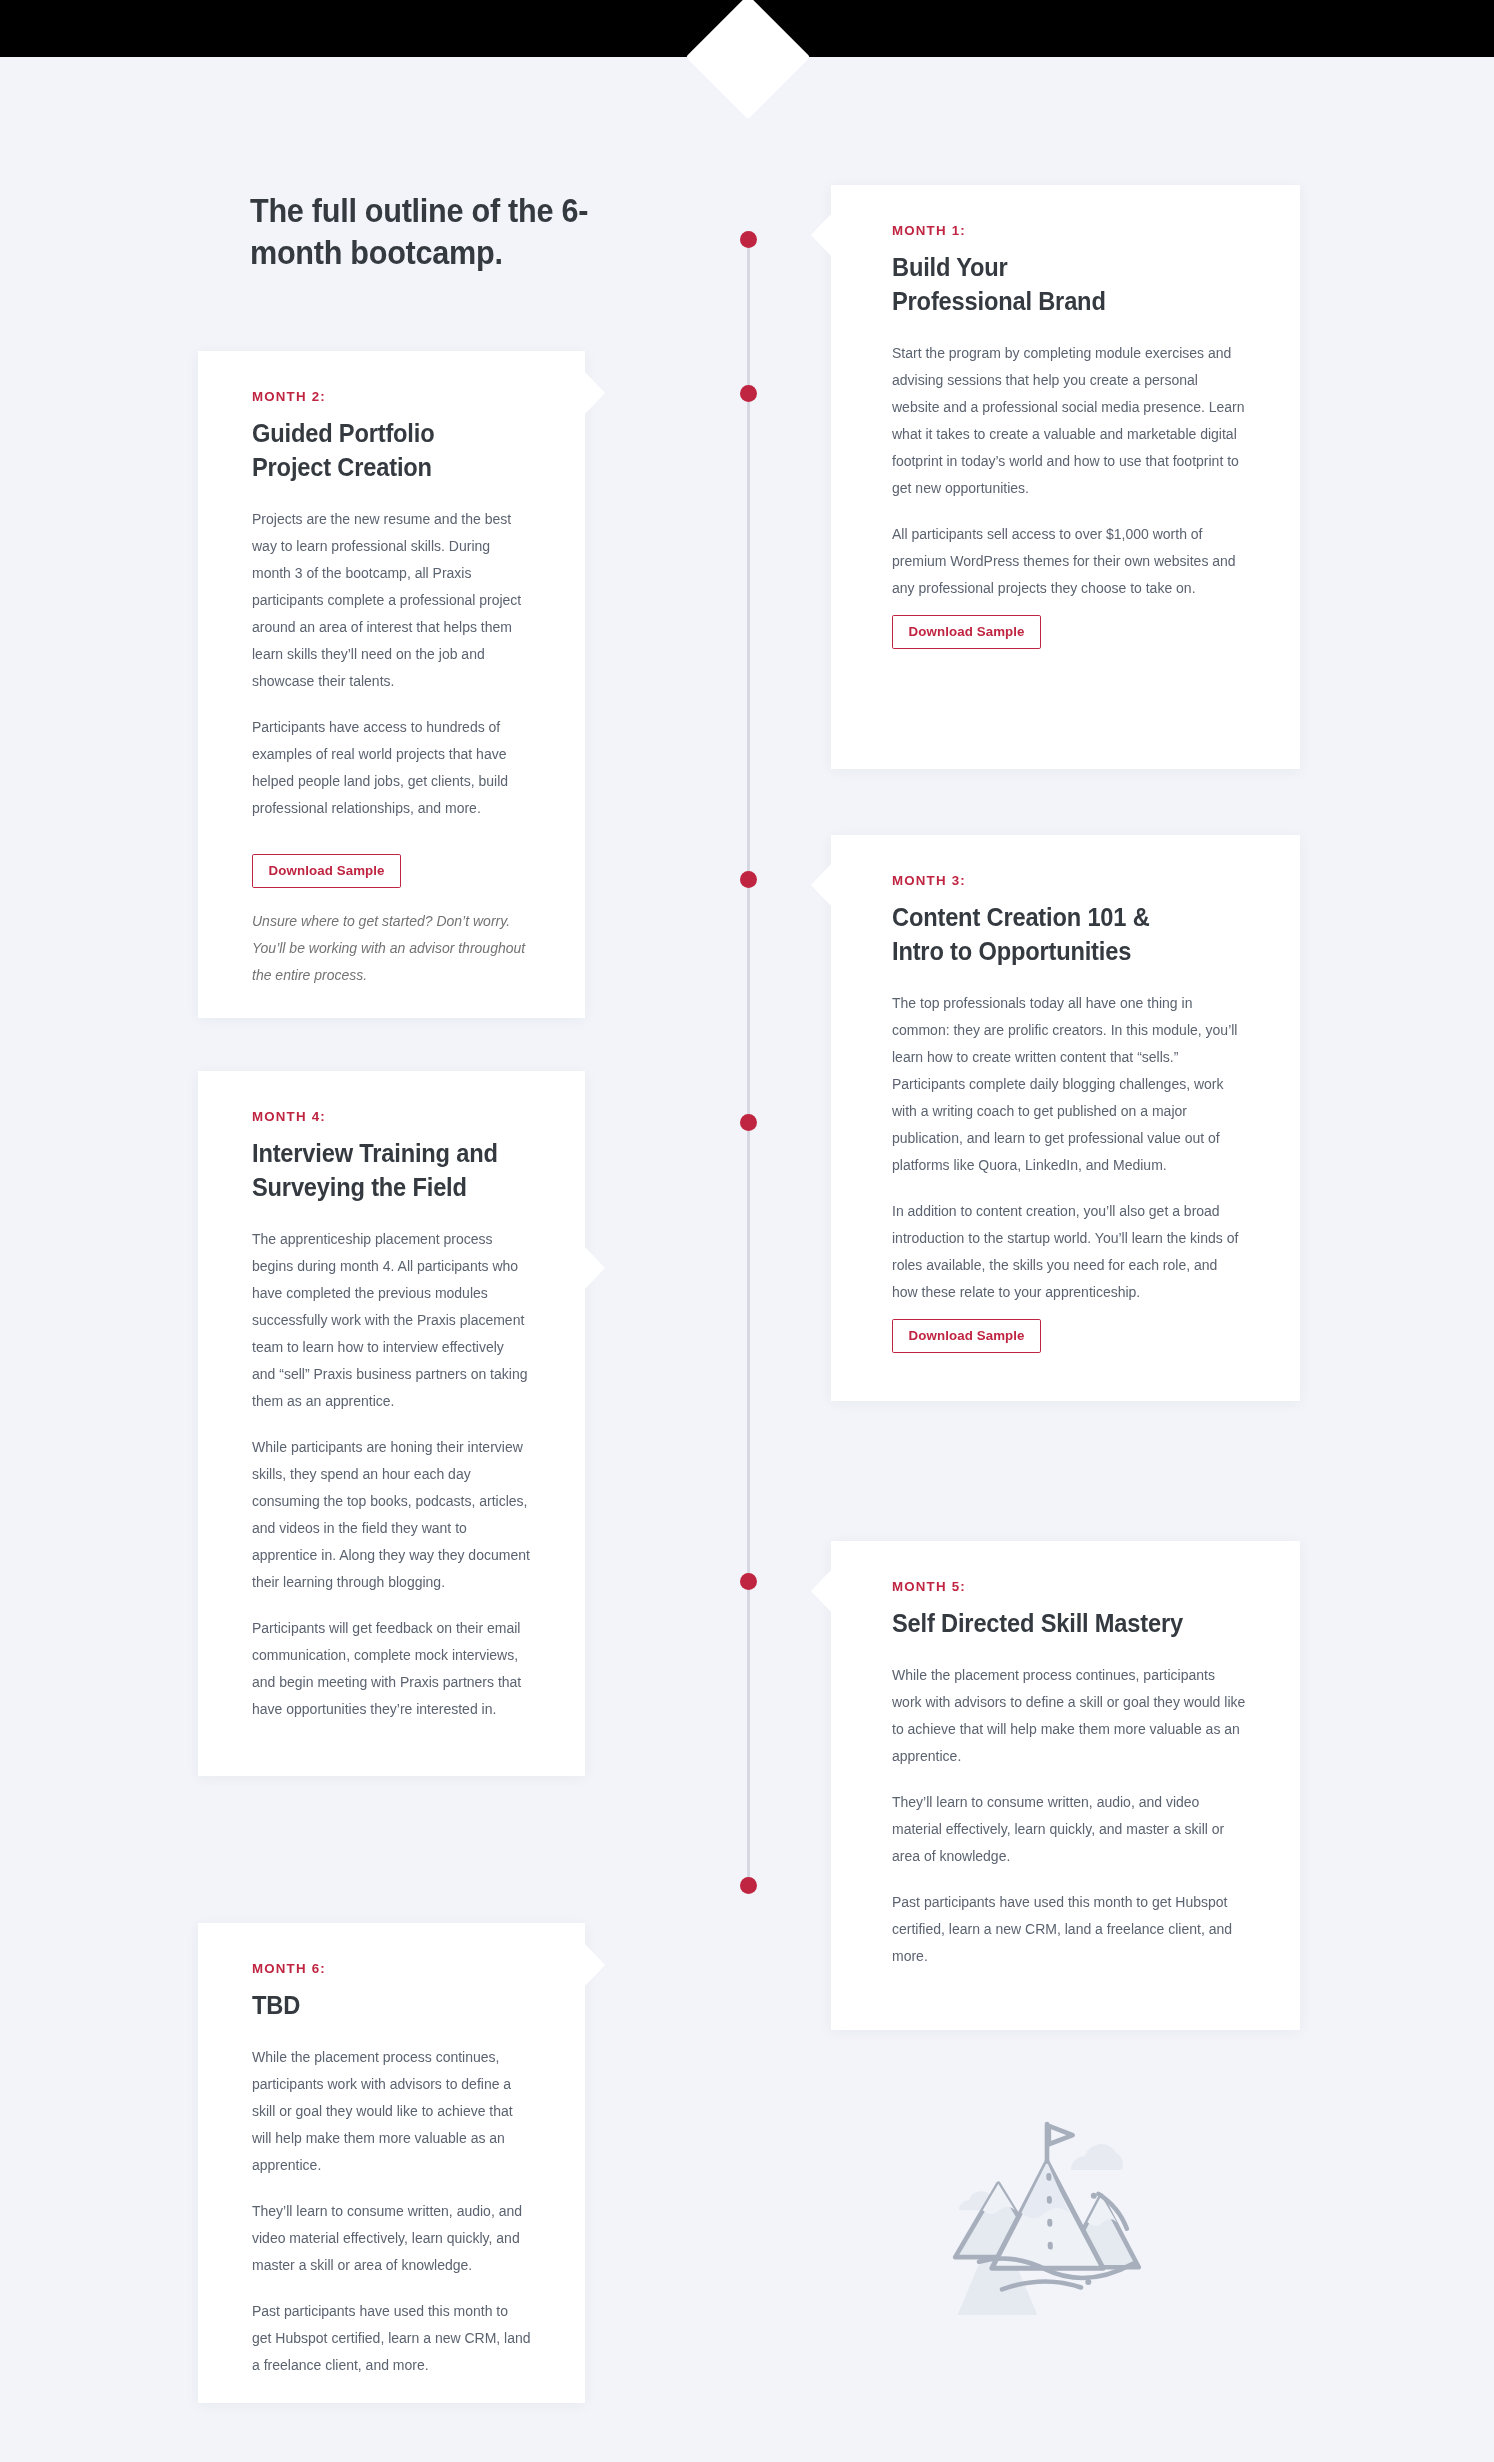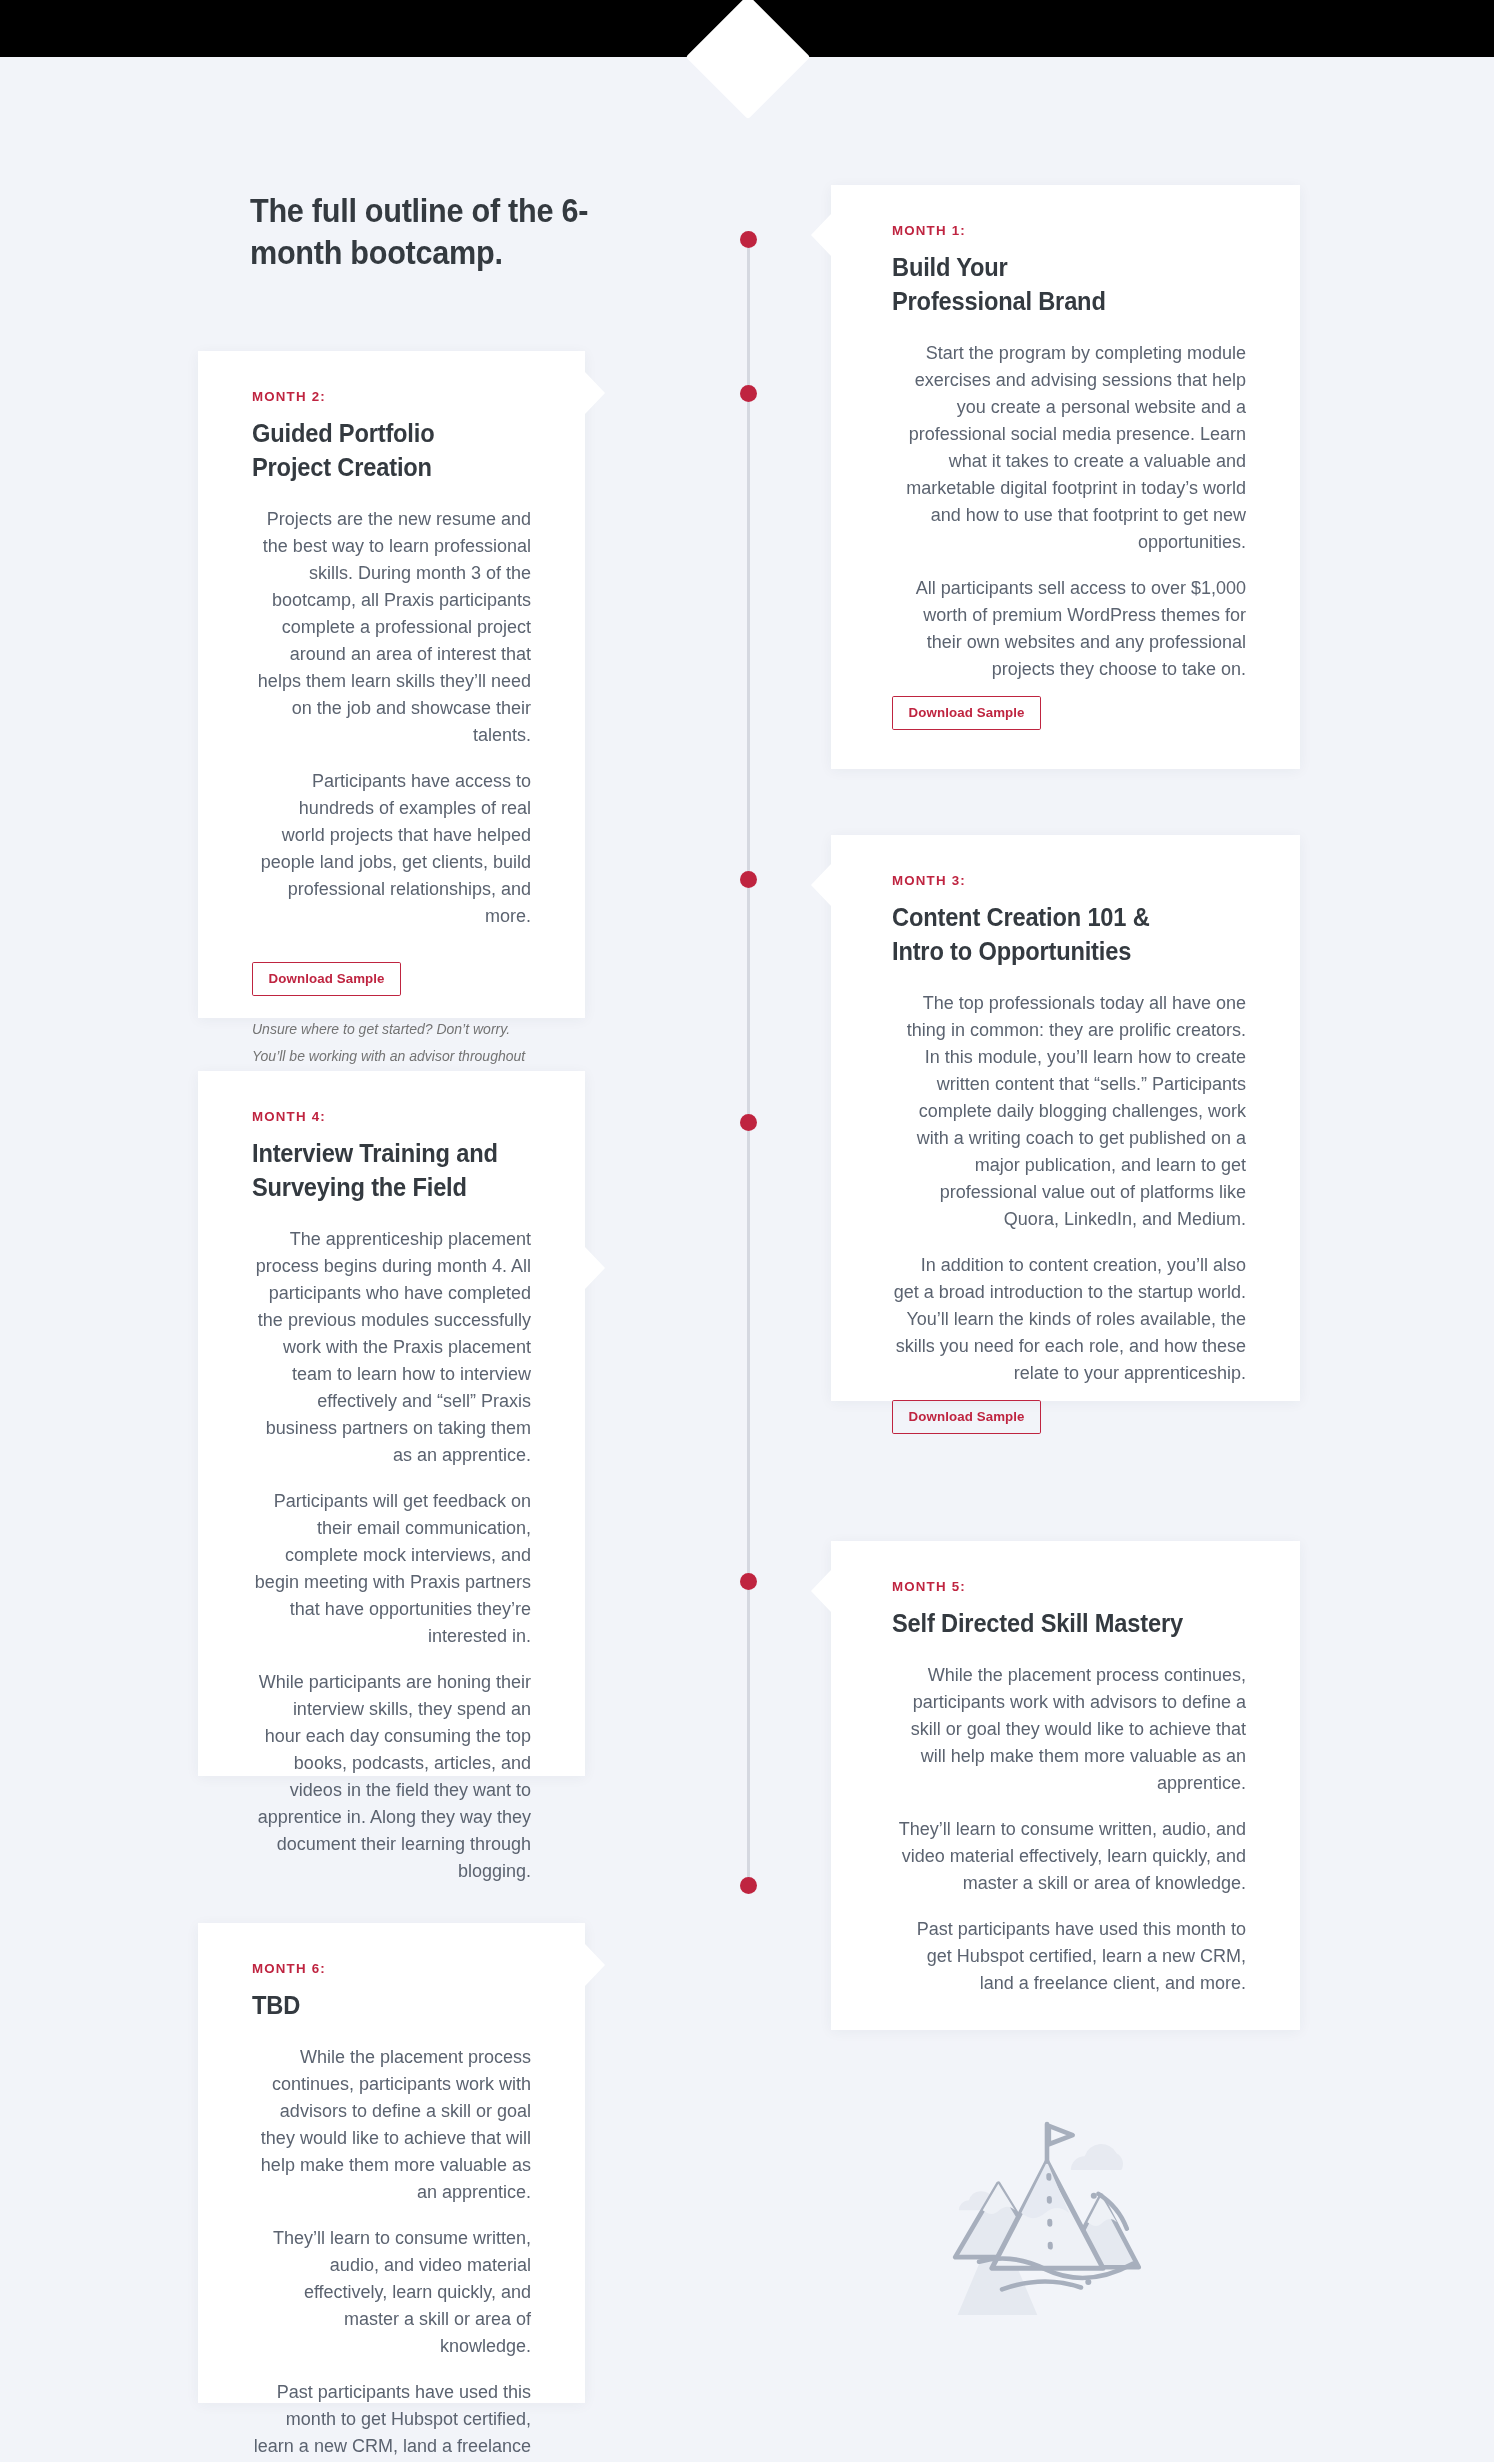--- a/index.html
+++ b/index.html
@@ -113,25 +113,24 @@
     line-height: 34px;
     letter-spacing: -0.2px;
     color: #343a40;
     transform: scaleX(0.91);
     transform-origin: left top;
     margin-bottom: 22px;
     white-space: pre-line;
   }
 
   .body-p {
-    font-size: 18px;
+    font-size: 14px;
     line-height: 27px;
     color: #5b6370;
     margin-bottom: 19px;
-    text-align: right;
   }
   .body-p:last-of-type { margin-bottom: 0; }
 
   .note-p {
     font-size: 14px;
     line-height: 27px;
     color: #737373;
     font-style: italic;
   }
 
@@ -219,22 +218,22 @@
     </div>
   </div>
 
   <div class="card card-left" style="top:1071px; height:705px;">
     <div class="notch notch-right" style="top:176px;"></div>
     <div class="card-inner">
       <div class="month-label">MONTH 4:</div>
       <div class="card-title">Interview Training and
 Surveying the Field</div>
       <p class="body-p">The apprenticeship placement process begins during month 4. All participants who have completed the previous modules successfully work with the Praxis placement team to learn how to interview effectively and “sell” Praxis business partners on taking them as an apprentice.</p>
+      <p class="body-p">While participants are honing their interview skills, they spend an hour each day consuming the top books, podcasts, articles, and videos in the field they want to apprentice in. Along they way they document their learning through blogging.</p>
       <p class="body-p">Participants will get feedback on their email communication, complete mock interviews, and begin meeting with Praxis partners that have opportunities they’re interested in.</p>
-      <p class="body-p">While participants are honing their interview skills, they spend an hour each day consuming the top books, podcasts, articles, and videos in the field they want to apprentice in. Along they way they document their learning through blogging.</p>
     </div>
   </div>
 
   <div class="card card-right" style="top:1541px; height:489px;">
     <div class="notch notch-left" style="top:29px;"></div>
     <div class="card-inner">
       <div class="month-label">MONTH 5:</div>
       <div class="card-title">Self Directed Skill Mastery</div>
       <p class="body-p">While the placement process continues, participants work with advisors to define a skill or goal they would like to achieve that will help make them more valuable as an apprentice.</p>
       <p class="body-p">They’ll learn to consume written, audio, and video material effectively, learn quickly, and master a skill or area of knowledge.</p>

